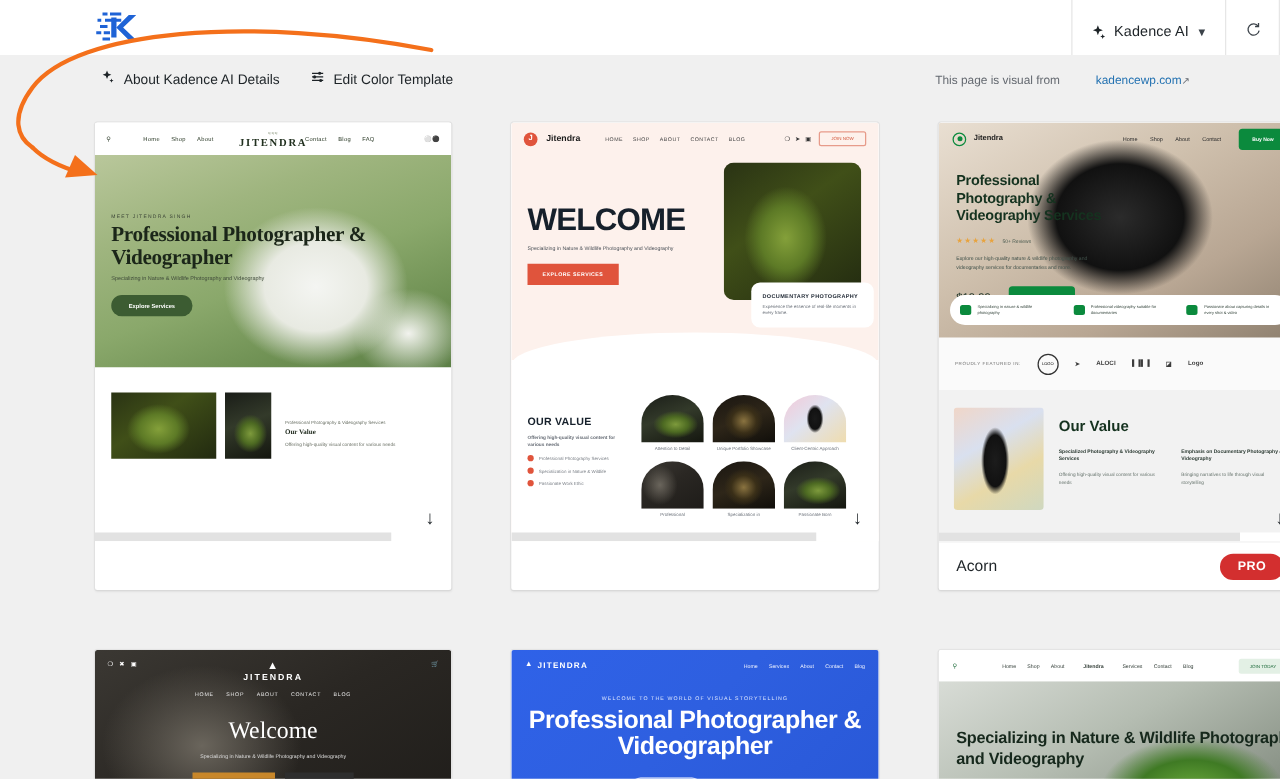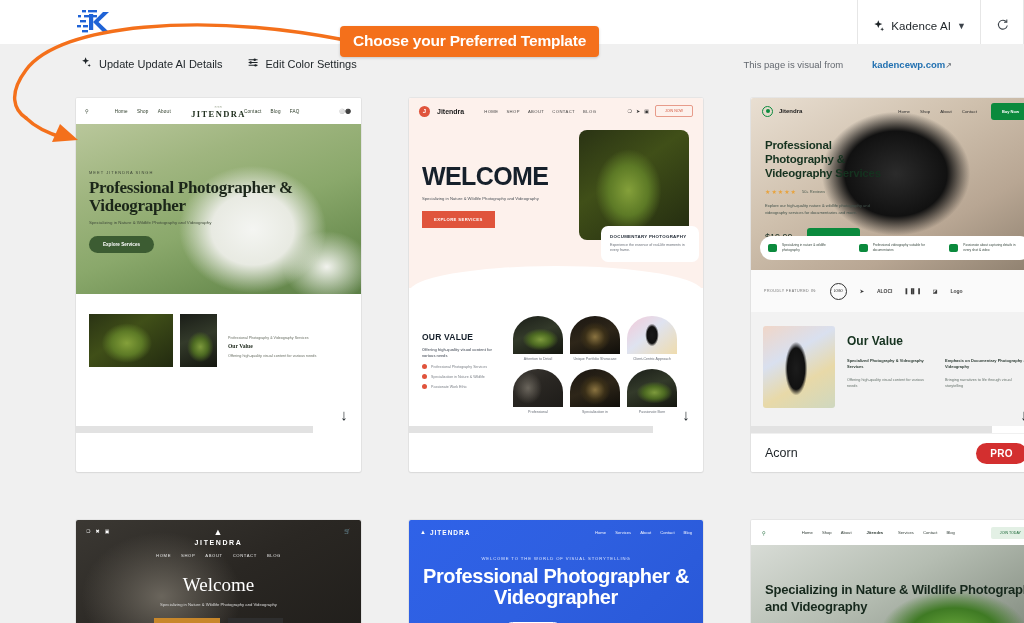--- a/index.html
+++ b/index.html
@@ -34,21 +34,21 @@
   .subbar {
     position: absolute; left: 0; top: 44px; width: 1024px; height: 40px;
     background: #f0f0f0; display: flex; align-items: center;
   }
   .subbar-actions { position: absolute; left: 80px; display: flex; gap: 24px; align-items: center; }
   .sub-action { display: flex; align-items: center; gap: 6px; cursor: pointer; }
   .sub-action .txt { font-size: 11px; color: #1d2327; }
   .loaded-from {
     position: absolute; right: 72px; font-size: 9.5px; color: #646970; white-space: nowrap;
   }
-  .loaded-from a { color: #2271b1; text-decoration: none; font-weight: bold; padding-left: 26px; }
+  .loaded-from a { color: #2271b1; text-decoration: none; font-weight: normal; padding-left: 26px; }
   .ext-icon { font-size: 8px; }
 
   
   .annot-label {
     position: absolute; left: 340px; top: 26px; z-index: 60;
     background: #f4701b; color: #fff; font-weight: bold; font-size: 15.5px;
     padding: 6px 13px 7px; border-radius: 4px; letter-spacing: -.2px;
     box-shadow: 0 1px 3px rgba(0,0,0,.18); white-space: nowrap;
   }
   .annot-arrow { position: absolute; left: 0; top: 18px; z-index: 55; pointer-events: none; }
@@ -313,45 +313,44 @@
 
   <div class="subbar">
     <div class="subbar-actions">
       <div class="sub-action">
         <span>
           <svg viewBox="0 0 16 16" width="13" height="13">
             <path d="M6.9 1.6l1.2 3.1 3.1 1.2-3.1 1.2L6.9 10.2 5.7 7.1 2.6 5.9l3.1-1.2z" fill="#1d2327"></path>
             <path d="M11.3 9.6l.56 1.48 1.48.56-1.48.56-.56 1.48-.56-1.48-1.48-.56 1.48-.56z" fill="#1d2327"></path>
           </svg>
         </span>
-        <span class="txt">Update Update AI Details</span>
+        <span class="txt">About Kadence AI Details</span>
       </div>
       <div class="sub-action">
         <span>
           <svg viewBox="0 0 16 16" width="13" height="13" stroke="#1d2327" stroke-width="1.25" fill="none">
             <path d="M2 4.5h11M2 8h11M2 11.5h11"></path>
             <circle cx="9.5" cy="4.5" r="1.5" fill="#1d2327" stroke="none"></circle>
             <circle cx="4.5" cy="8" r="1.5" fill="#1d2327" stroke="none"></circle>
             <circle cx="10.5" cy="11.5" r="1.5" fill="#1d2327" stroke="none"></circle>
           </svg>
         </span>
-        <span class="txt">Edit Color Settings</span>
+        <span class="txt">Edit Color Template</span>
       </div>
     </div>
     <div class="loaded-from">
       <span>This page is visual from </span><a href="#">kadencewp.com</a><span class="ext-icon">↗</span>
     </div>
   </div>
 
   <svg class="annot-arrow" width="400" height="130" viewBox="0 0 400 130">
     <path d="M345 22 C200 -6 60 6 26 52 C8 76 14 92 26 100" stroke="#f4701b" stroke-width="3.4" fill="none" stroke-linecap="round"></path>
     <path d="M26 100 C36 110 50 116 64 120" stroke="#f4701b" stroke-width="3.4" fill="none" stroke-linecap="round"></path>
     <polygon points="60,106 78,122 52,124" fill="#f4701b"></polygon>
   </svg>
-  <div class="annot-label">Choose your Preferred Template</div>
 
   <div class="grid">
 
     <div class="card">
       <div class="card-preview">
         <div class="mini">
           <div class="c1-nav">
             <span style="font-size:5px;color:#2b3a27;">⚲</span>
             <span class="nl" style="margin-left:26px;color:#2b3a27;">Home</span>
             <span class="nl" style="margin-left:9px;color:#2b3a27;">Shop</span>

